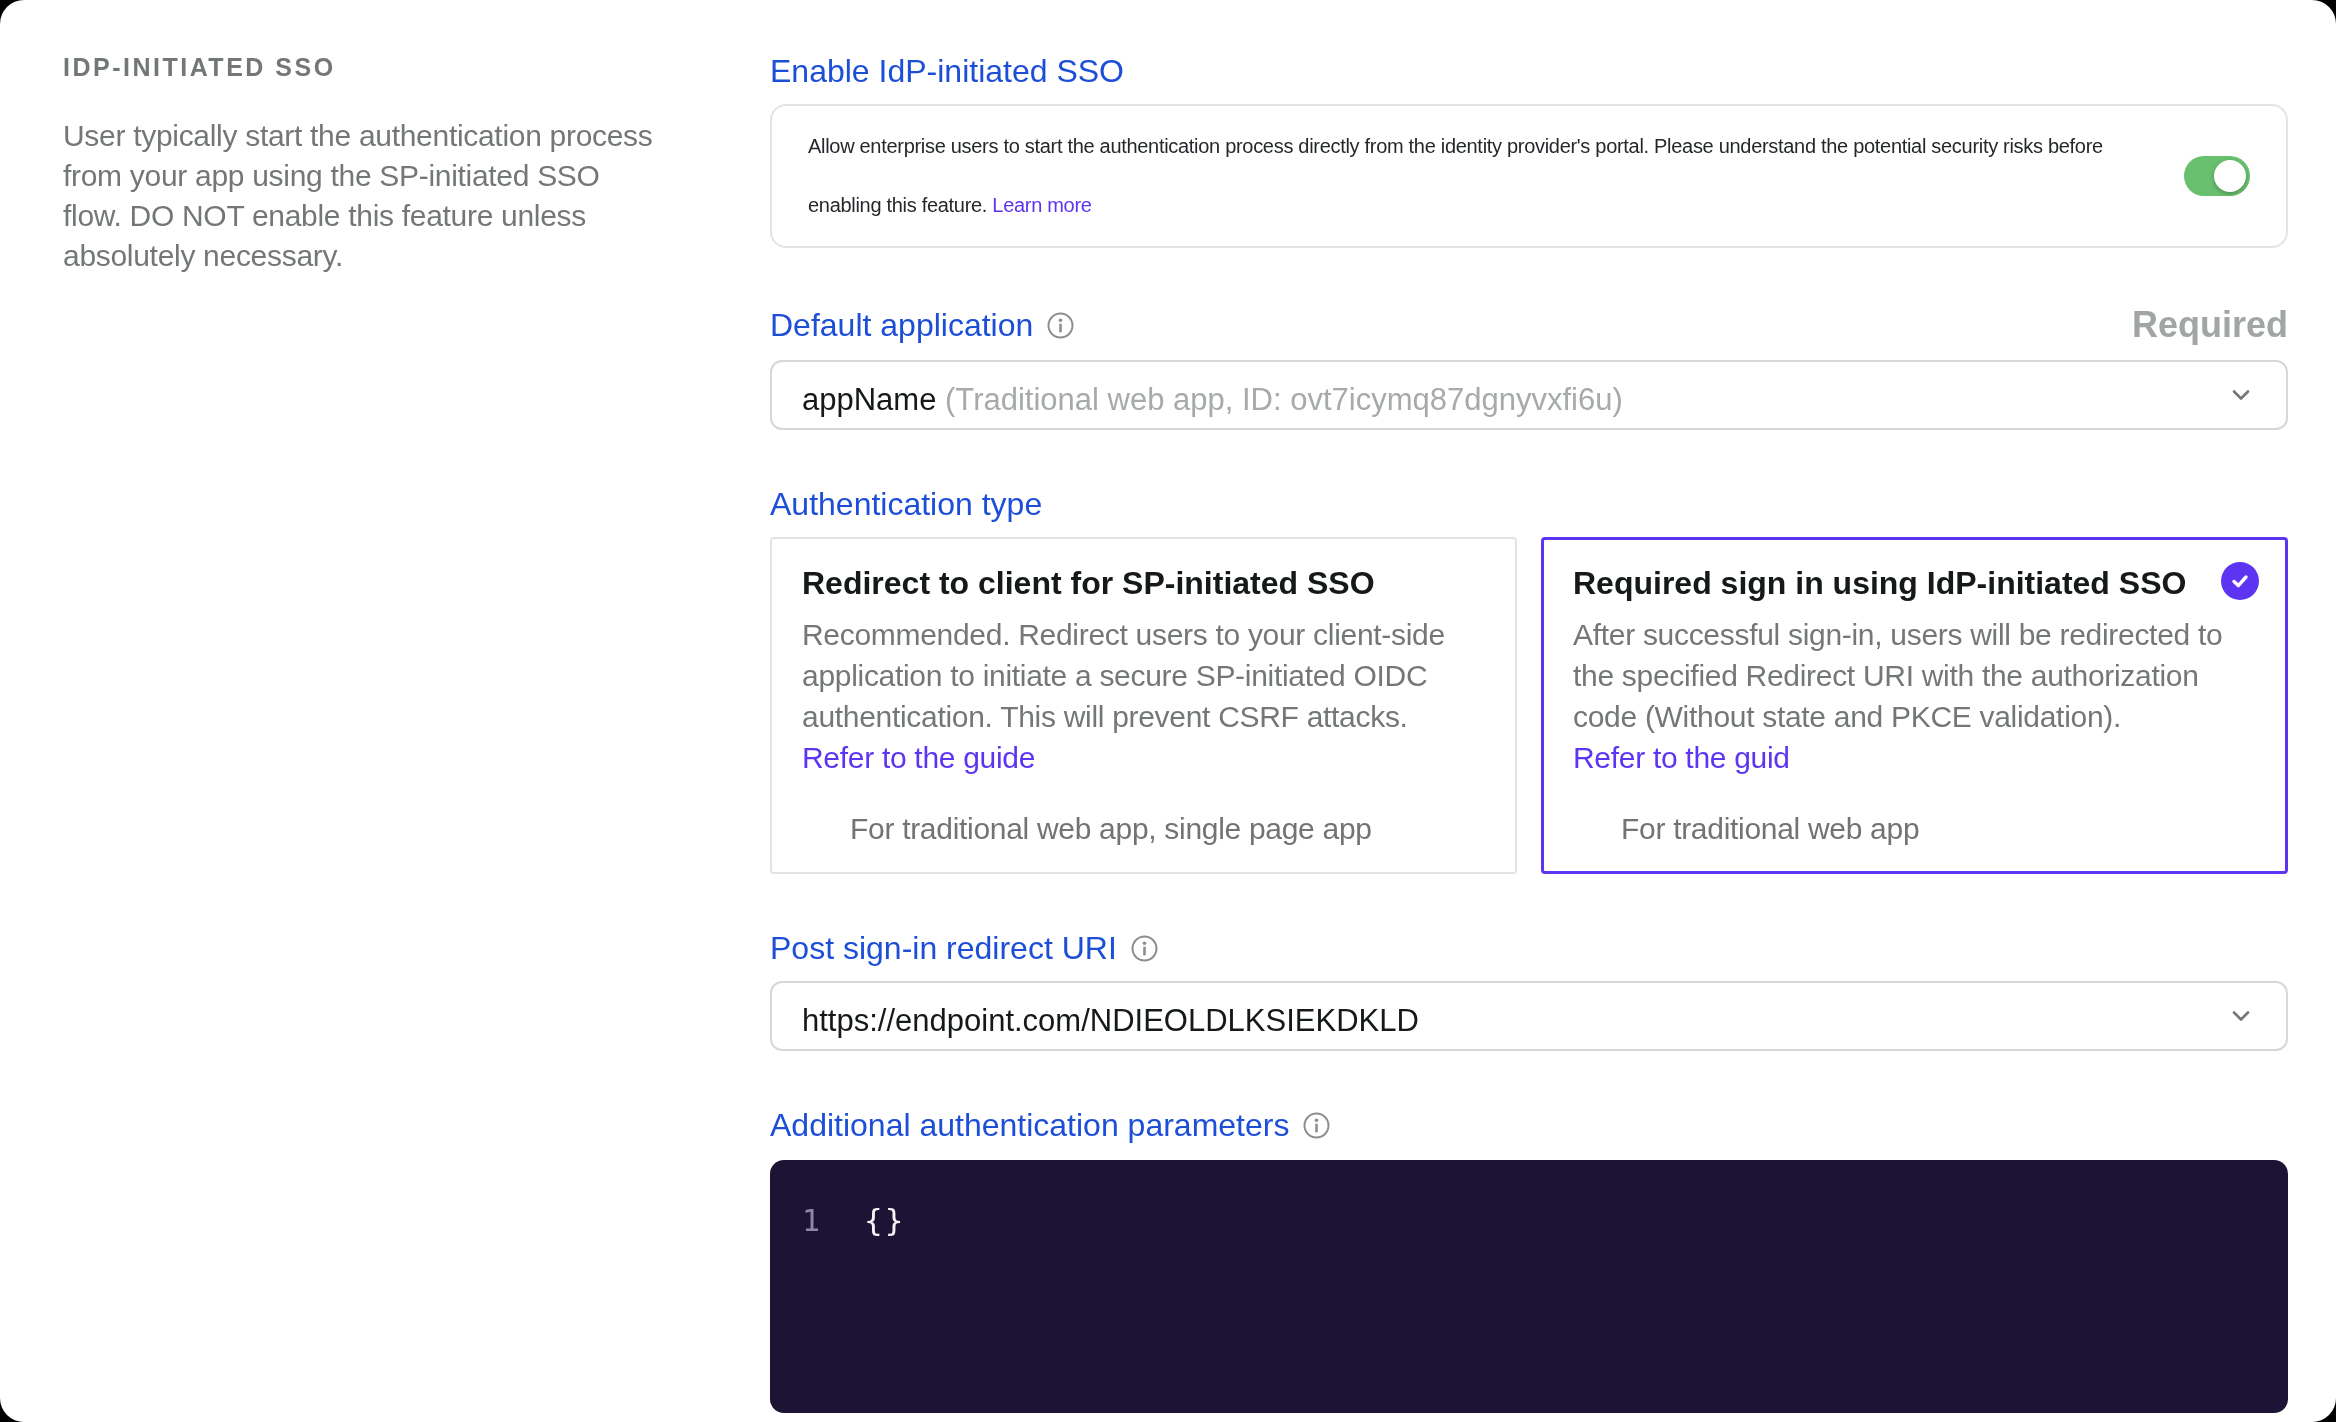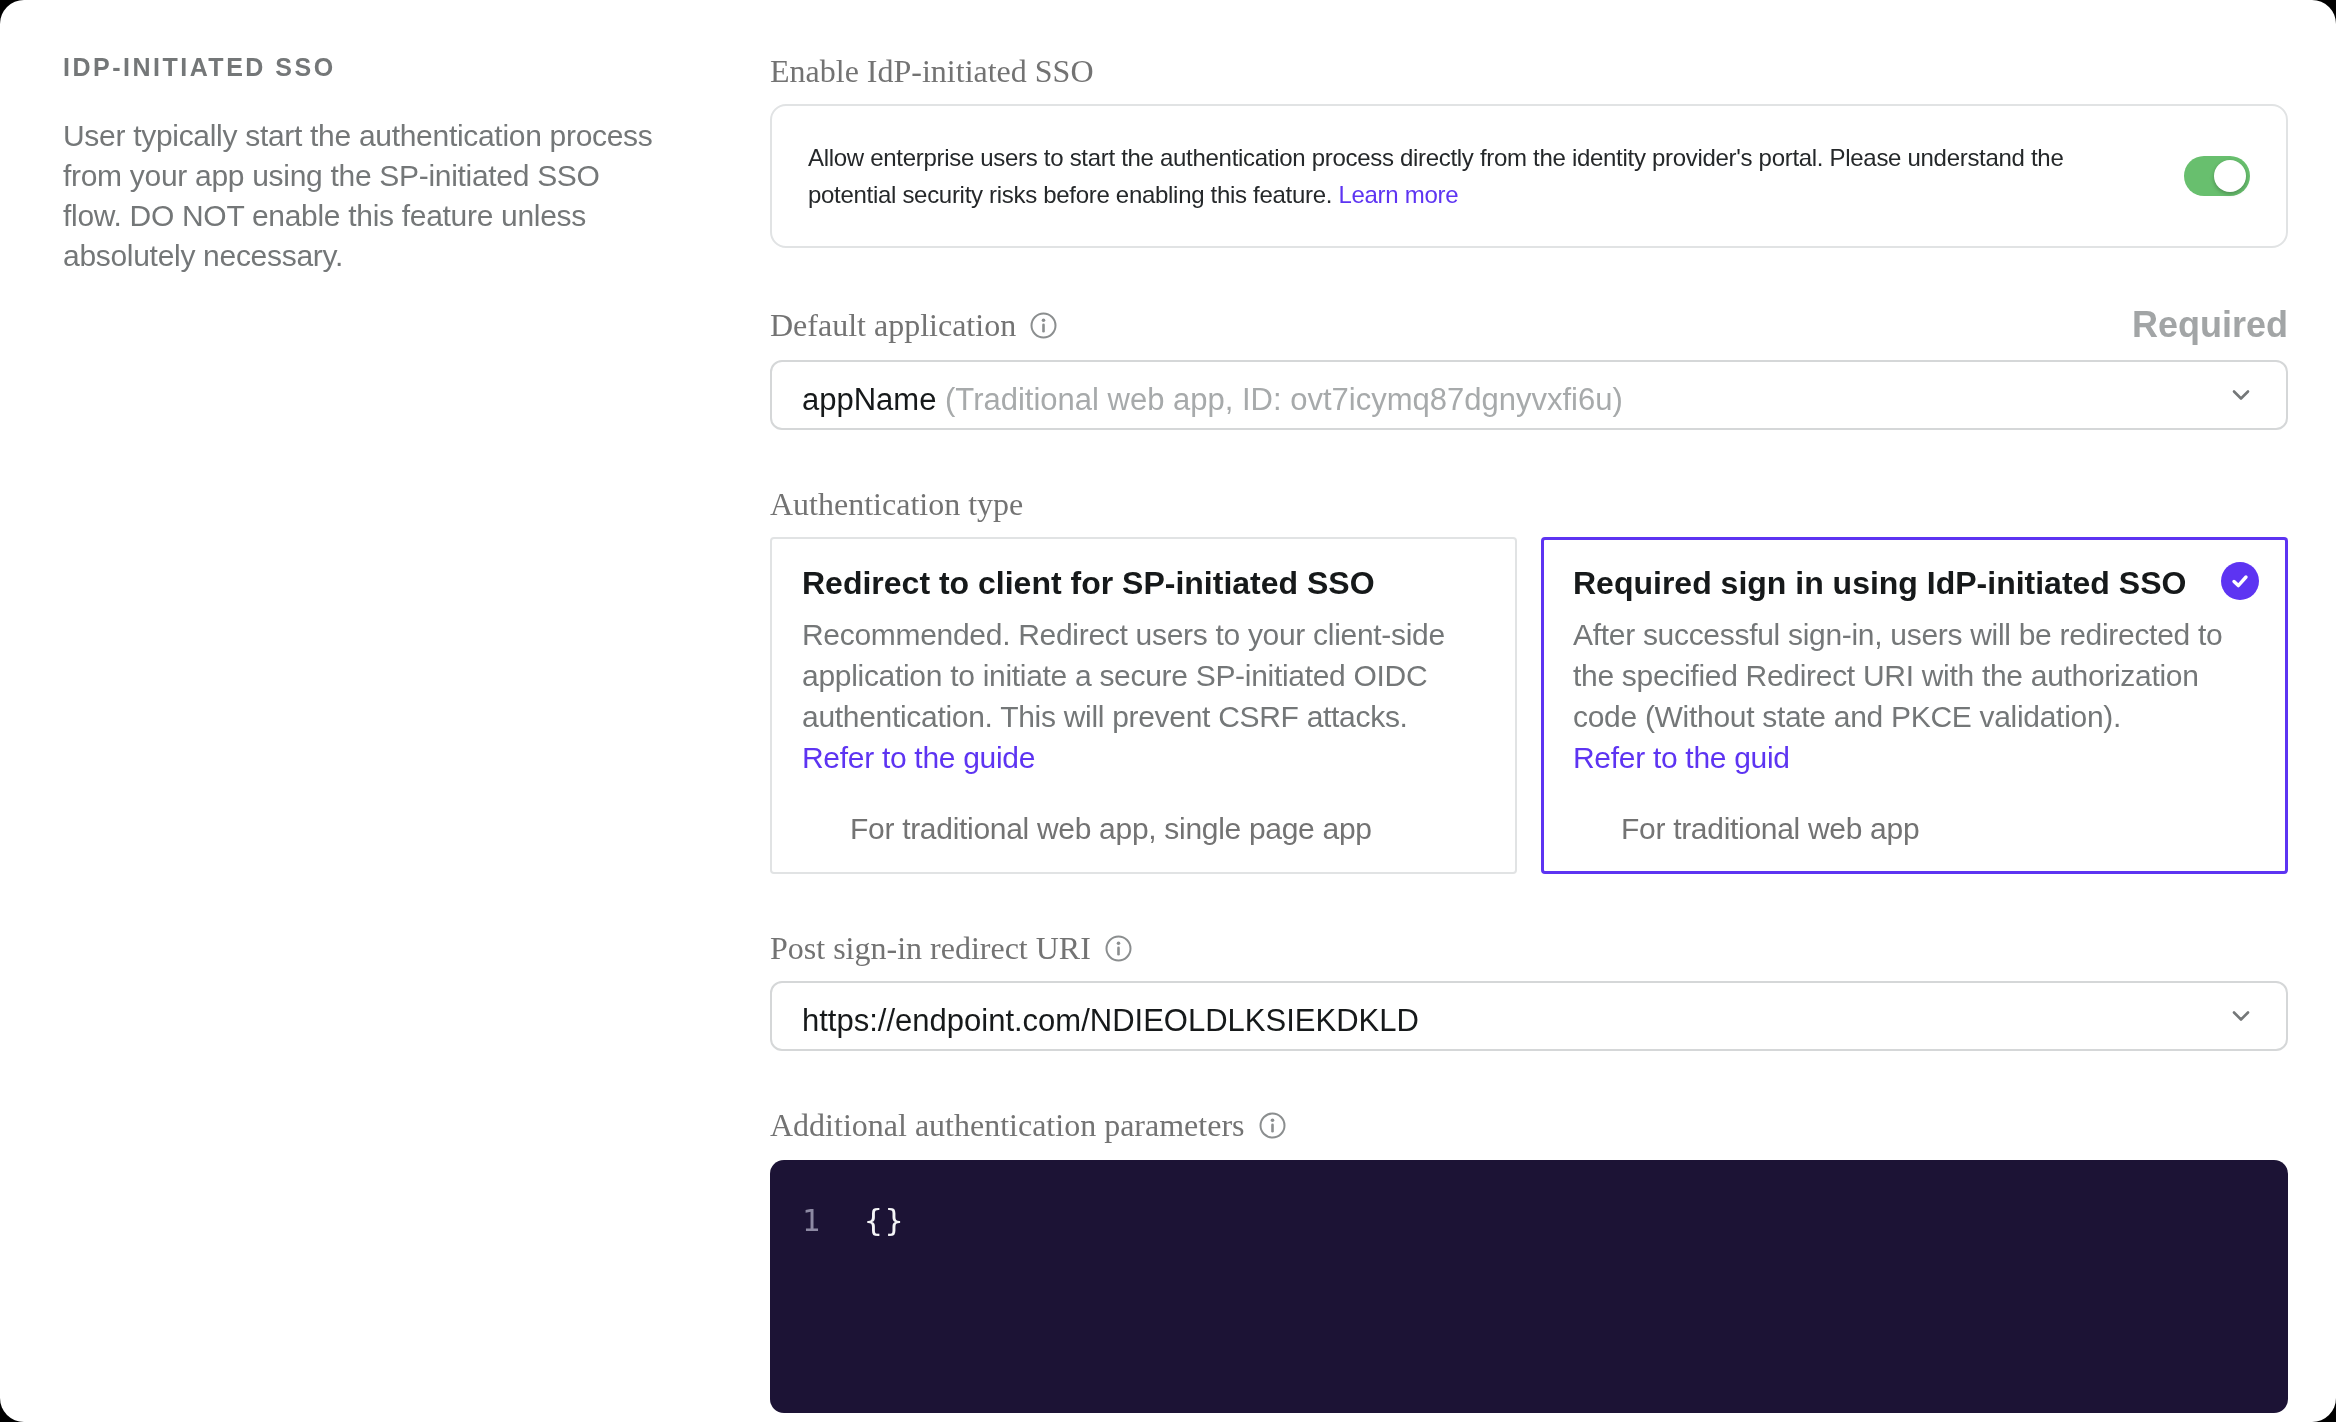--- a/index.html
+++ b/index.html
@@ -32,35 +32,35 @@
 
   
   .main { flex: 1; min-width: 0; }
 
   .field-label-row {
     display: flex; align-items: center; justify-content: space-between;
     margin-bottom: 14px;
   }
   .field-label {
     display: flex; align-items: center; gap: 10px;
-    font-size: 32px; font-weight: 500; color: #737373; font-family: Liberation Serif, serif;
+    font-size: 32px; font-weight: 500; color: #1d4ed8;
   }
   .required { font-size: 36px; color: #a2a5a6; font-weight: 700; }
 
   .section { margin-top: 56px; }
 
   
   .toggle-card {
     display: flex; align-items: center; gap: 40px;
     border: 2px solid #e1e3e4; border-radius: 16px;
     height: 144px; padding: 0 36px;
   }
   .toggle-card-text {
     flex: 1;
-    font-size: 24px; letter-spacing: -0.3px; line-height: 37px;
+    font-size: 20px; letter-spacing: -0.3px; line-height: 59px;
     color: #25282a;
   }
   .link { color: #5d34f2; text-decoration: none; cursor: pointer; }
 
   .toggle {
     position: relative; flex: none;
     width: 66px; height: 40px; border-radius: 20px;
     background: #68bf6e; cursor: pointer;
   }
   .toggle-knob {

